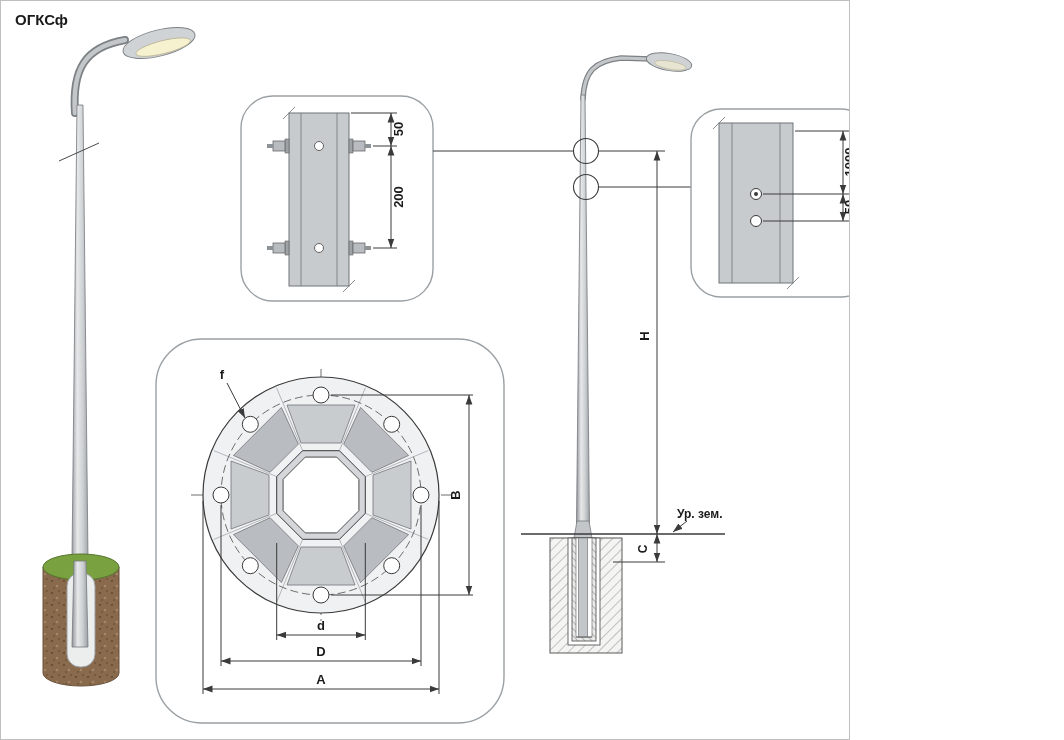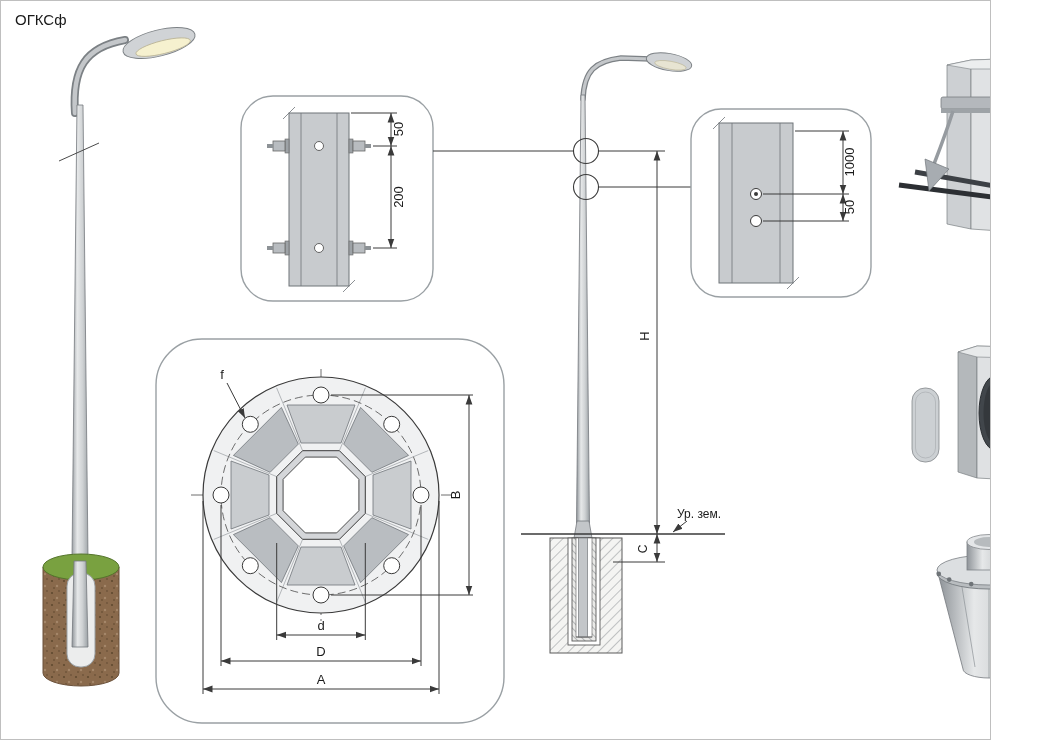--- a/index.html
+++ b/index.html
@@ -1,16 +1,16 @@
 <!DOCTYPE html>
 <html><head>
 <meta charset="utf-8">
 <style>
   html,body{margin:0;padding:0;background:#fff;}
-  .canvas{position:relative;width:991px;height:740px;background:#ffffff;border:1px solid #bfbfbf;box-sizing:border-box;overflow:hidden;}
+  .canvas{position:relative;width:850px;height:740px;background:#ffffff;border:1px solid #bfbfbf;box-sizing:border-box;overflow:hidden;font-weight:bold;}
   svg{display:block;}
   text{font-family:"Liberation Sans", sans-serif;fill:#1a1a1a;}
   .dimtxt{font-size:13px;}
   .dimtxt-sm{font-size:12px;}
   .titletxt{font-size:15px;}
   .ln{stroke:#3a3a3a;stroke-width:1;fill:none;}
   .thin{stroke:#6f7478;stroke-width:0.8;fill:none;}
   .ctr{stroke:#4a4a4a;stroke-width:0.8;fill:none;stroke-dasharray:14 4 3 4;}
   .box{fill:#ffffff;stroke:#9aa0a4;stroke-width:1.4;}
 </style>

